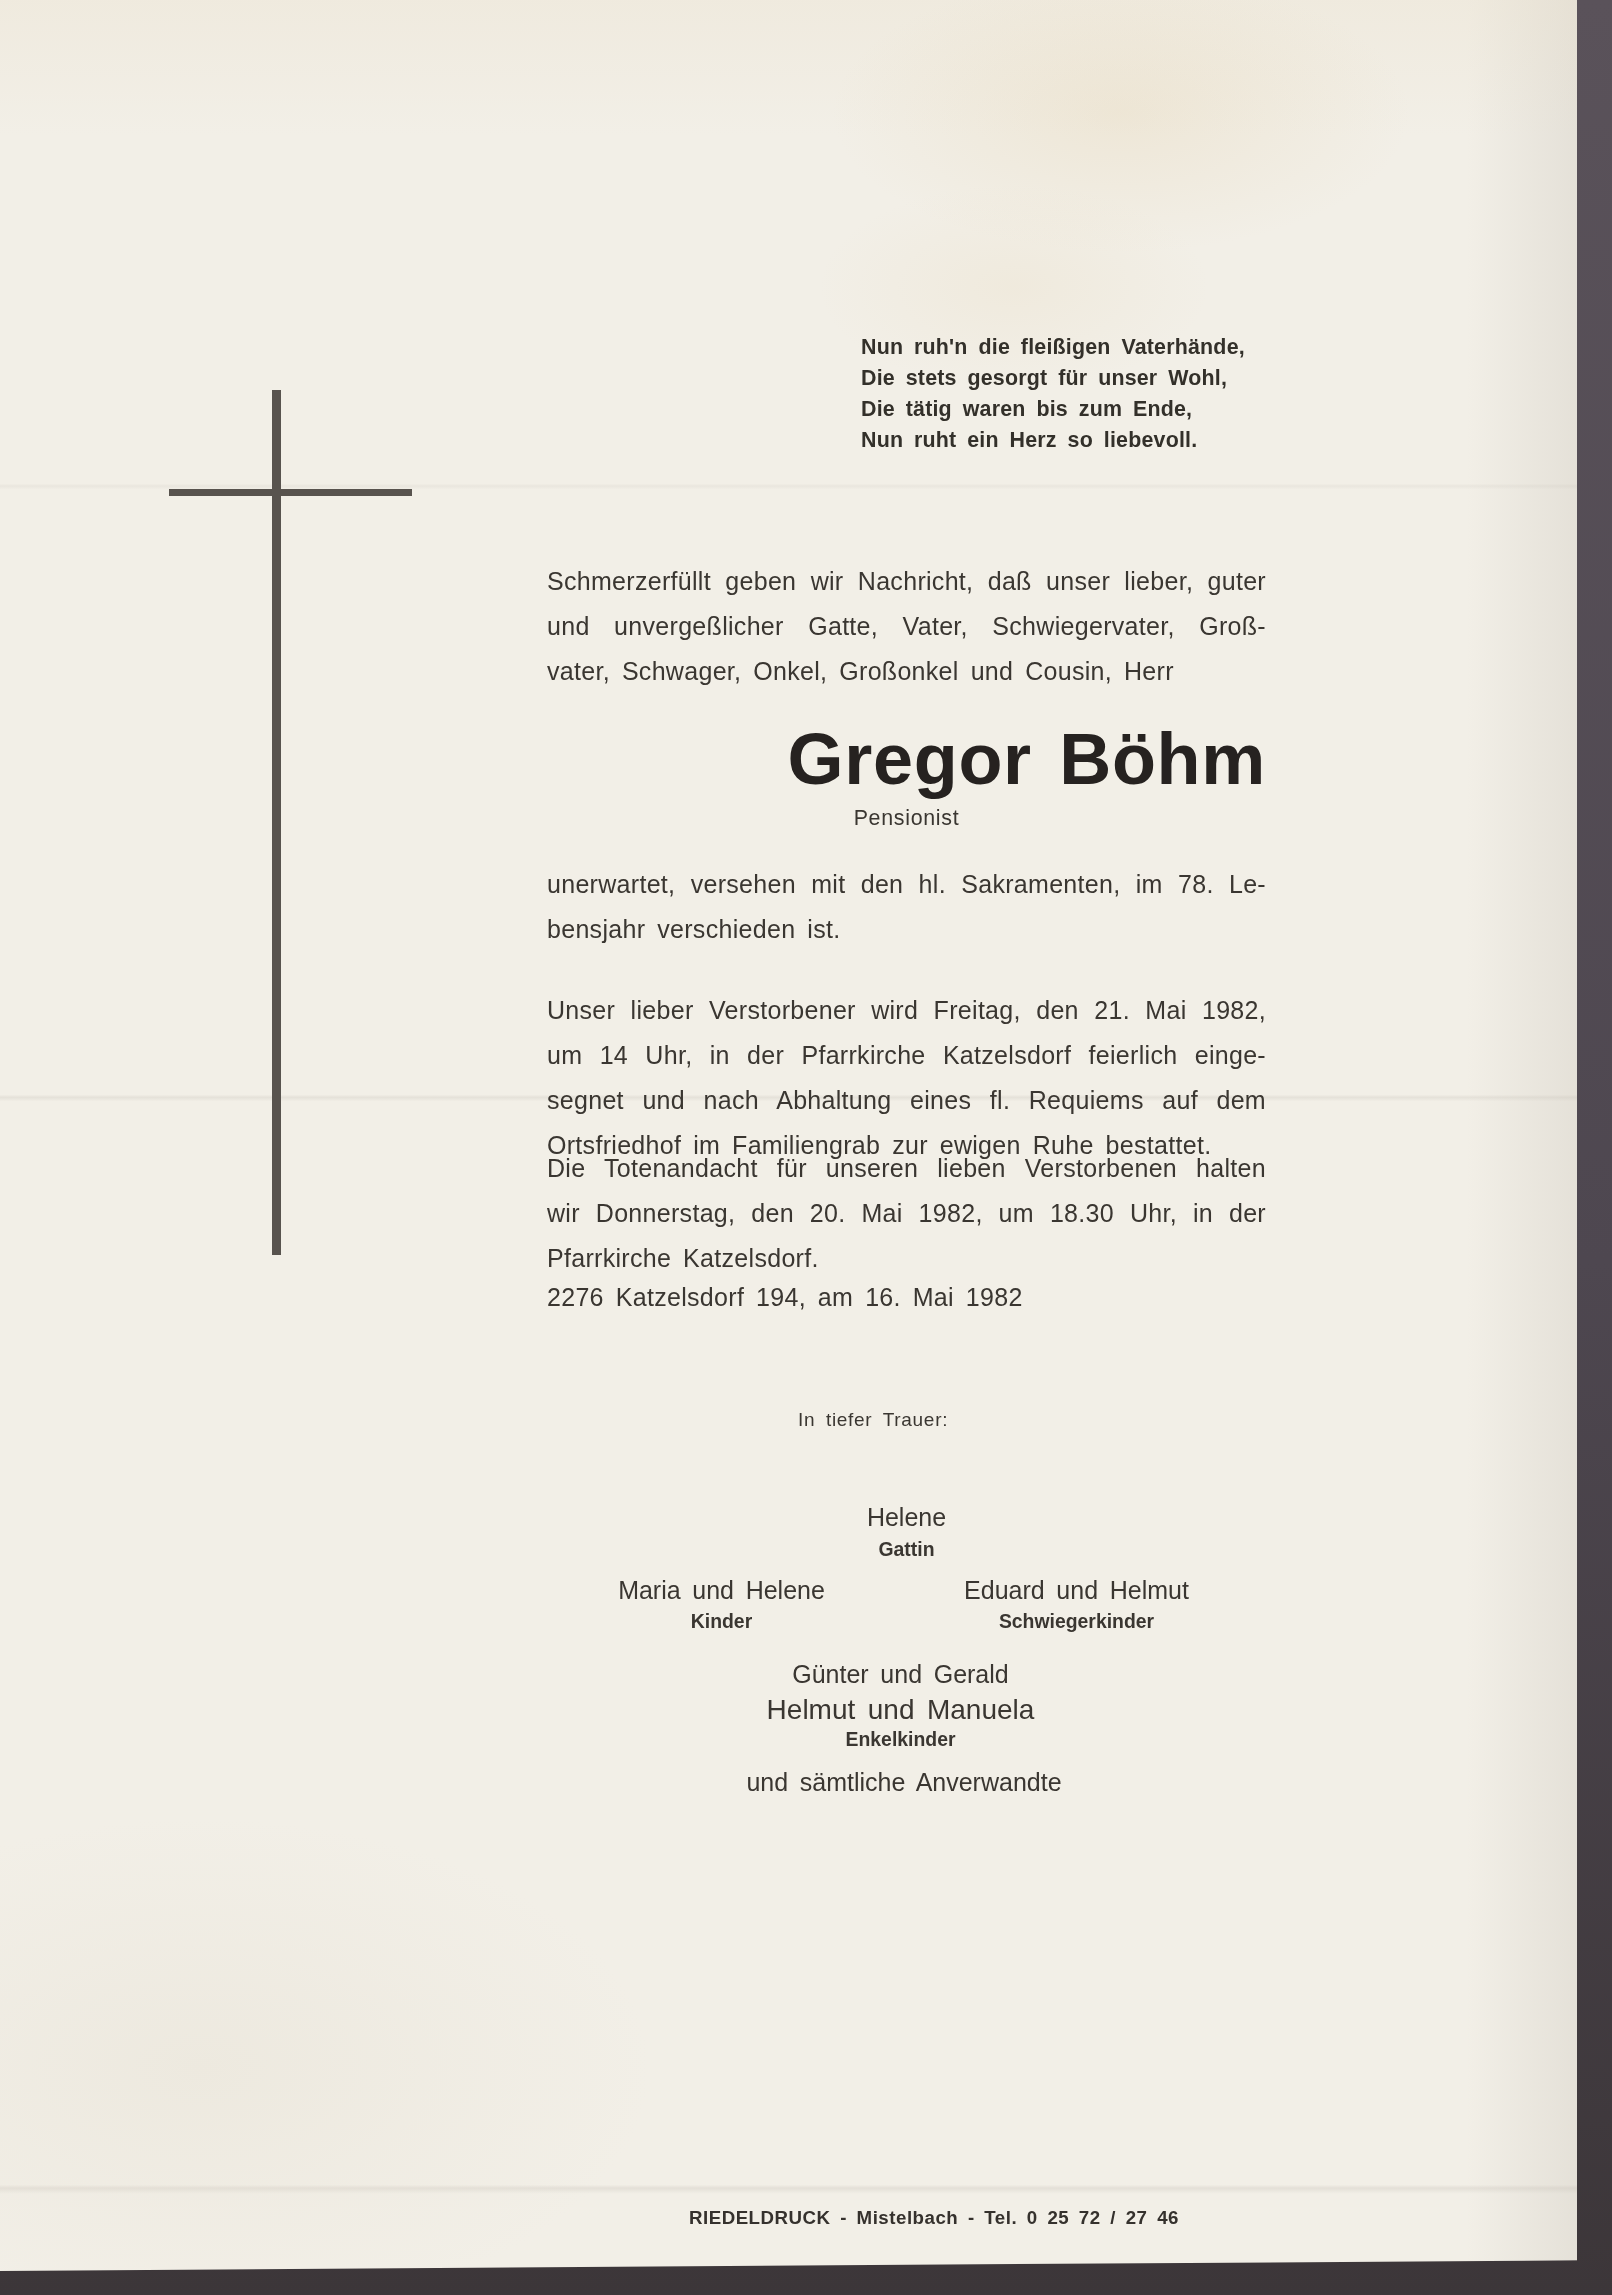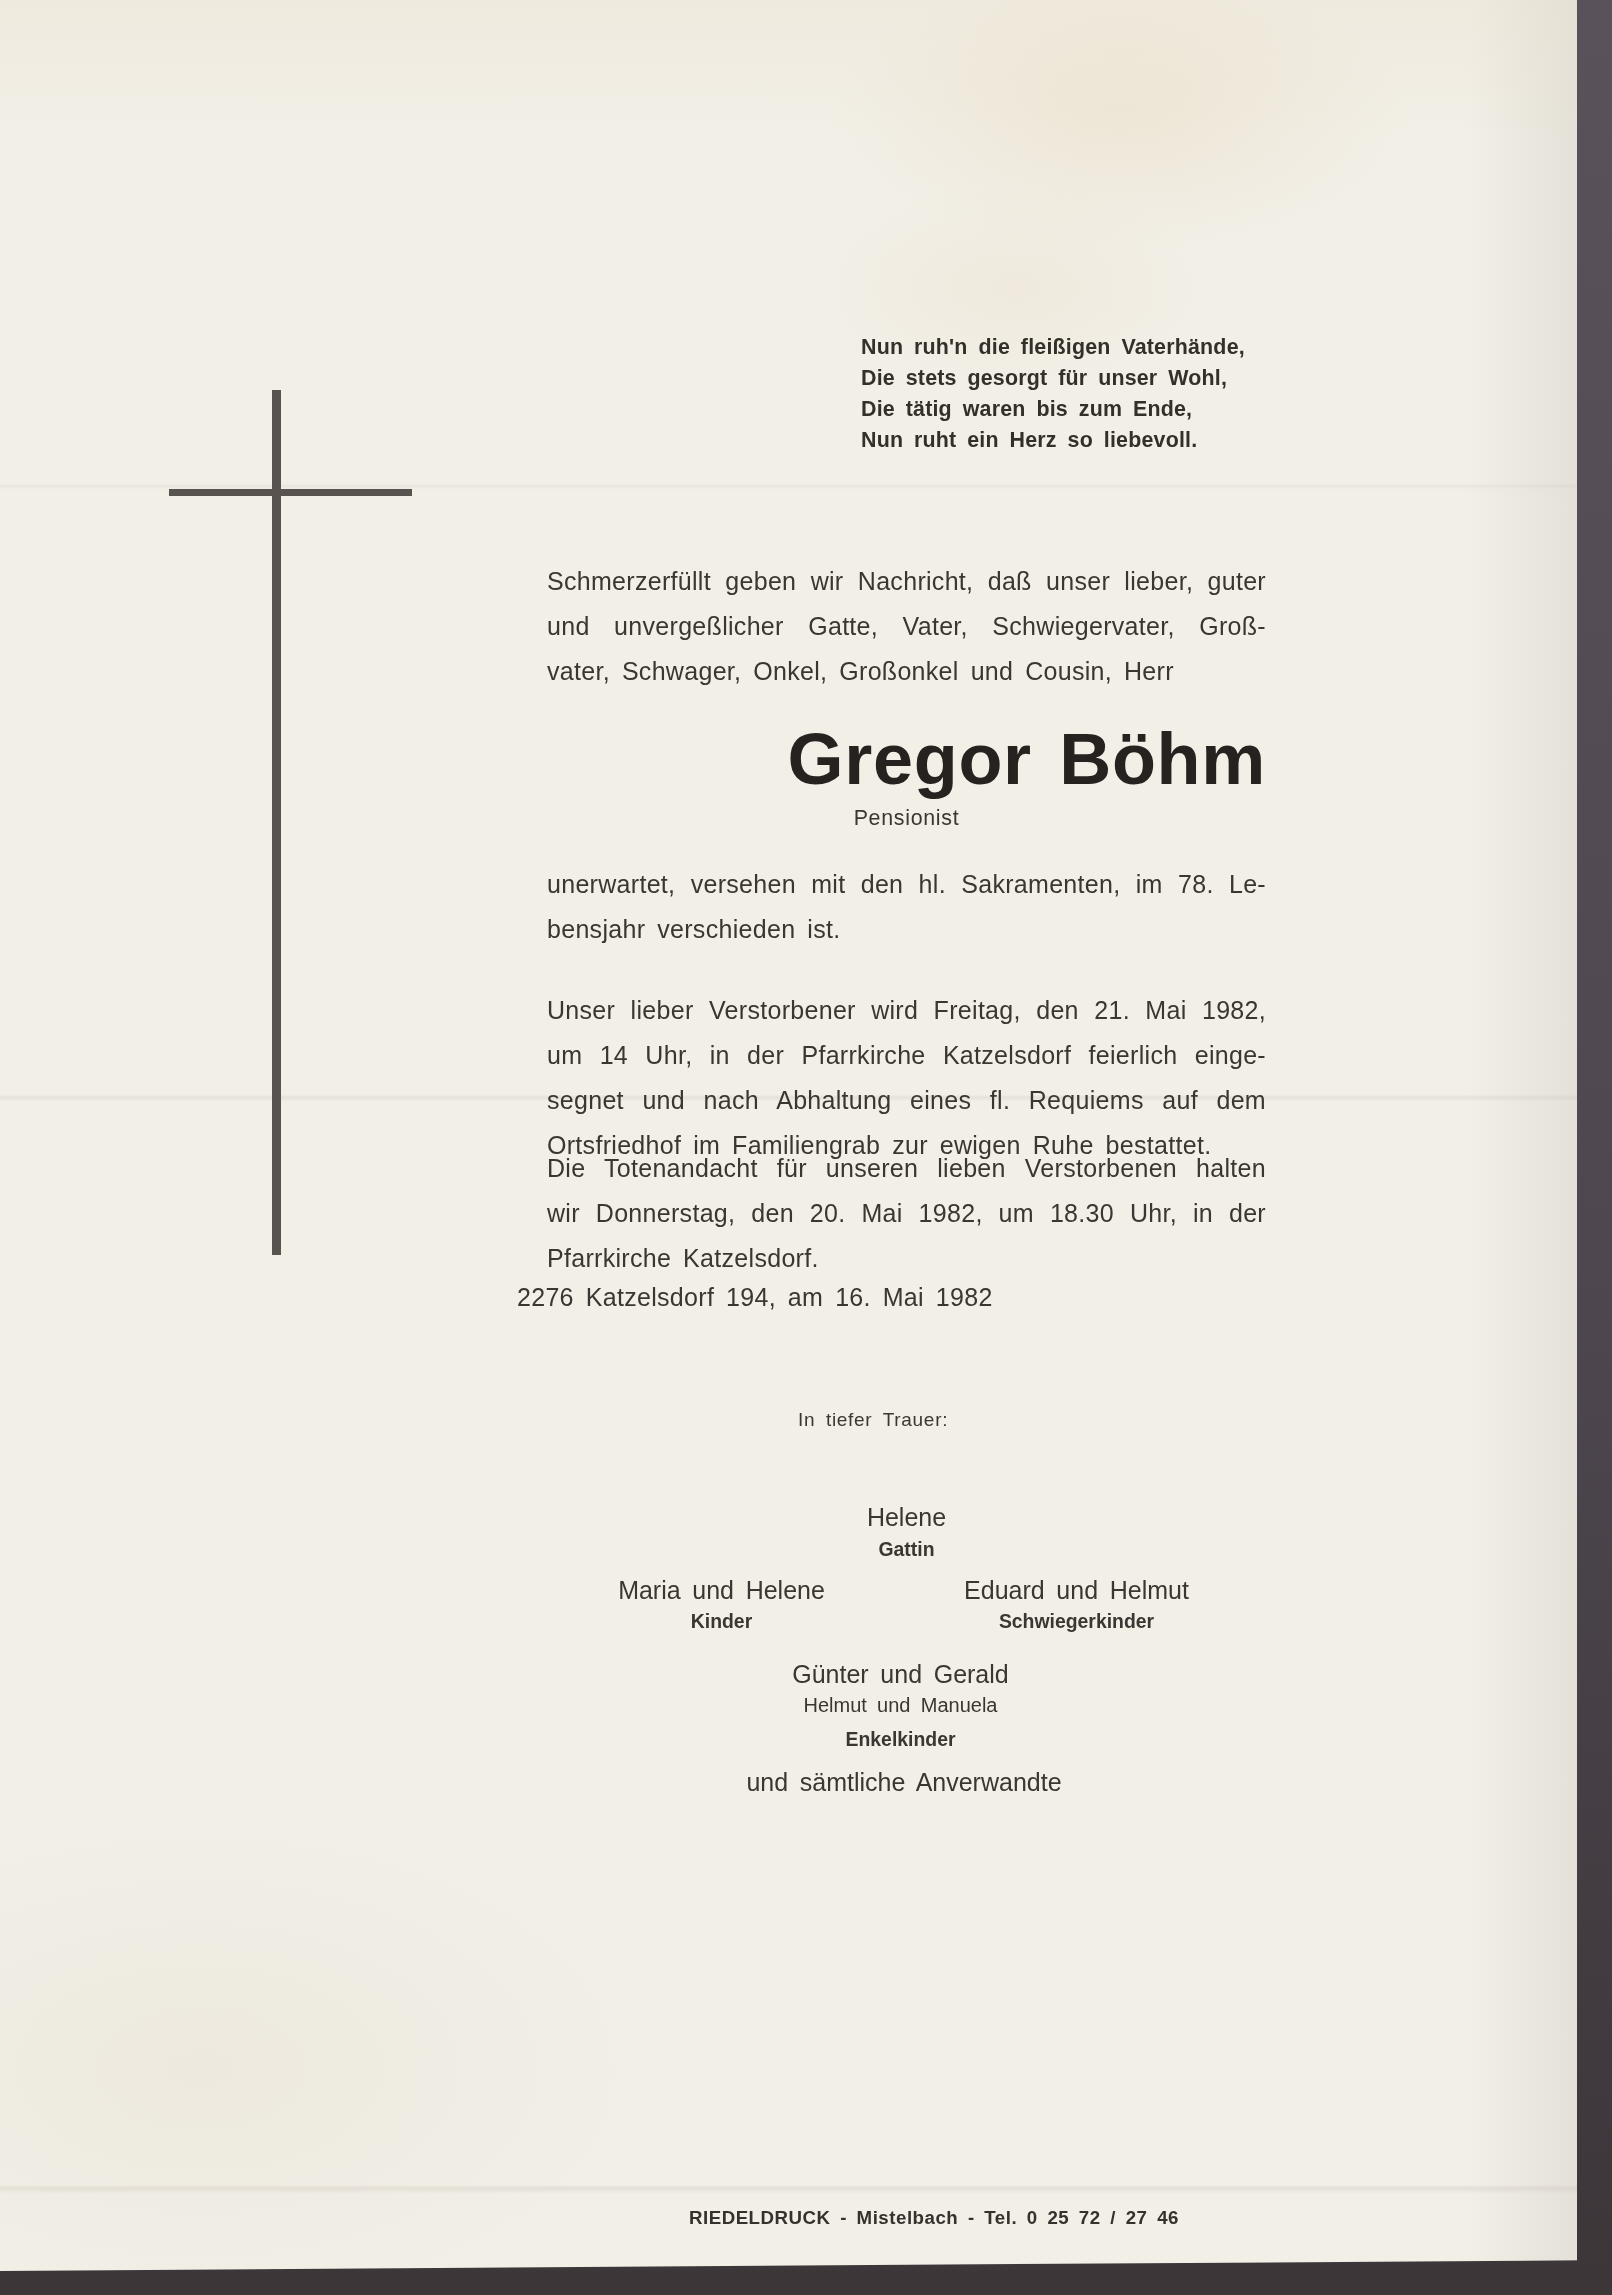--- a/index.html
+++ b/index.html
@@ -39,31 +39,31 @@
   
   .para{left:547px;width:719px;font-size:25px;line-height:45px;letter-spacing:0.3px;}
   .para .ln{white-space:nowrap;}
   .para .ln-j{white-space:normal;text-align:justify;text-align-last:justify;text-justify:inter-word;}
   .p-intro{top:559px;}
   .p-death{top:862px;}
   .p-funeral{top:988px;}
   .p-memorial{top:1146px;}
   .name{left:547px;top:722px;width:719px;text-align:right;font-size:72px;line-height:75px;font-weight:700;color:var(--ink-heavy);letter-spacing:0.7px;word-spacing:6.7px;}
   .subtitle{left:547px;top:806px;width:719px;text-align:center;font-size:21.4px;letter-spacing:0.7px;}
-  .place-date{left:517px;top:1283px;font-size:25px;letter-spacing:0.3px;}
+  .place-date{left:547px;top:1283px;font-size:25px;letter-spacing:0.3px;}
   
   .trauer-heading{left:798px;top:1409px;font-size:19px;letter-spacing:0.7px;}
   .widow-name{left:547px;top:1503px;width:719px;text-align:center;font-size:25px;}
   .widow-rel{left:547px;top:1538px;width:719px;text-align:center;font-size:19.4px;font-weight:700;}
   .col-name{top:1576px;width:467px;text-align:center;font-size:25px;}
   .col-rel{top:1610px;width:467px;text-align:center;font-size:19.4px;font-weight:700;}
   .col-left{left:488px;}
   .col-right{left:843px;}
   .gc-1{left:547px;top:1660px;width:707px;text-align:center;font-size:25px;}
-  .gc-2{left:547px;top:1694px;width:707px;text-align:center;font-size:20px;}
+  .gc-2{left:547px;top:1694px;width:707px;text-align:center;font-size:28px;}
   .gc-rel{left:547px;top:1728px;width:707px;text-align:center;font-size:19.4px;font-weight:700;}
   .closing{left:547px;top:1768px;width:714px;text-align:center;font-size:25px;}
   .footer{left:689px;top:2207px;font-size:18.7px;font-weight:700;letter-spacing:0.5px;word-spacing:4px;color:#35312d;}
 </style>
 </head>
 <body>
 
 <div class="page">
   <div class="paper">
 

